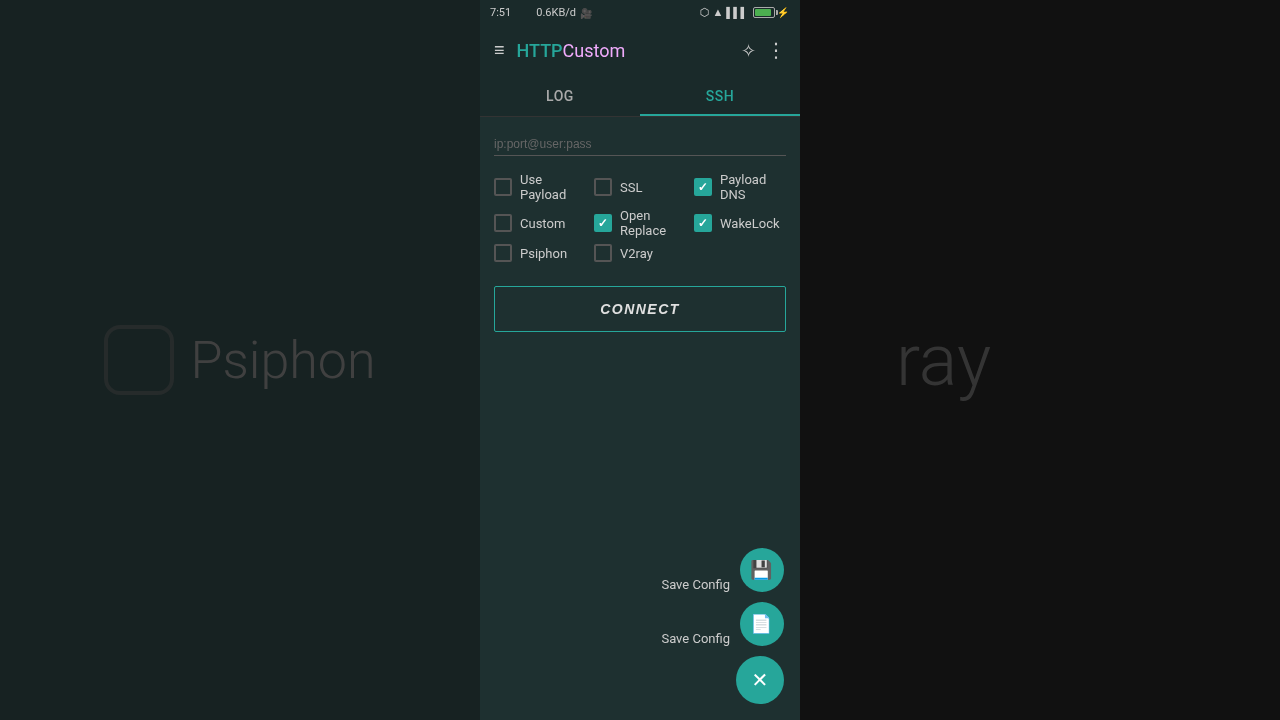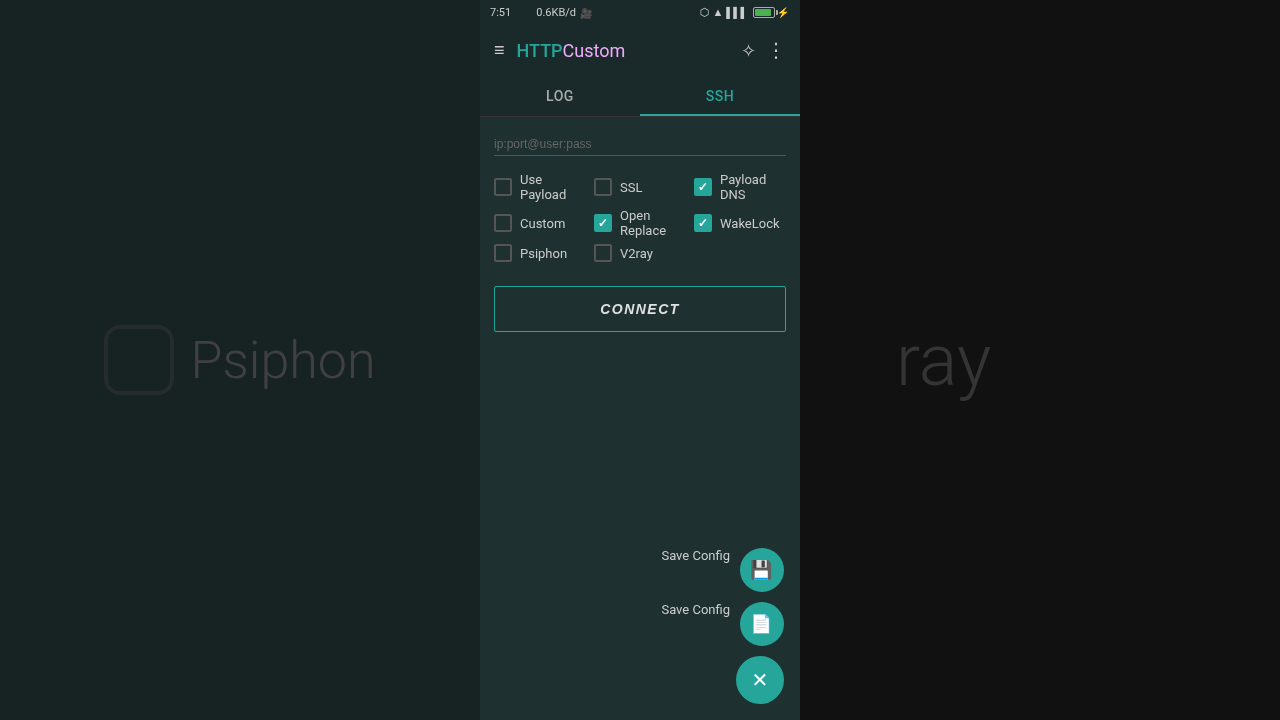--- a/index.html
+++ b/index.html
@@ -243,21 +243,21 @@
       position: absolute;
       bottom: 0; right: 0;
       padding: 16px;
       display: flex;
       flex-direction: column;
       align-items: flex-end;
       gap: 10px;
     }
     .fab-row {
       display: flex;
-      align-items: flex-start;
+      align-items: flex-end;
       gap: 10px;
     }
     .fab-label {
       color: #ccc;
       font-size: 13px;
     }
     .fab-btn {
       width: 44px; height: 44px;
       border-radius: 50%;
       background: #26a69a;

